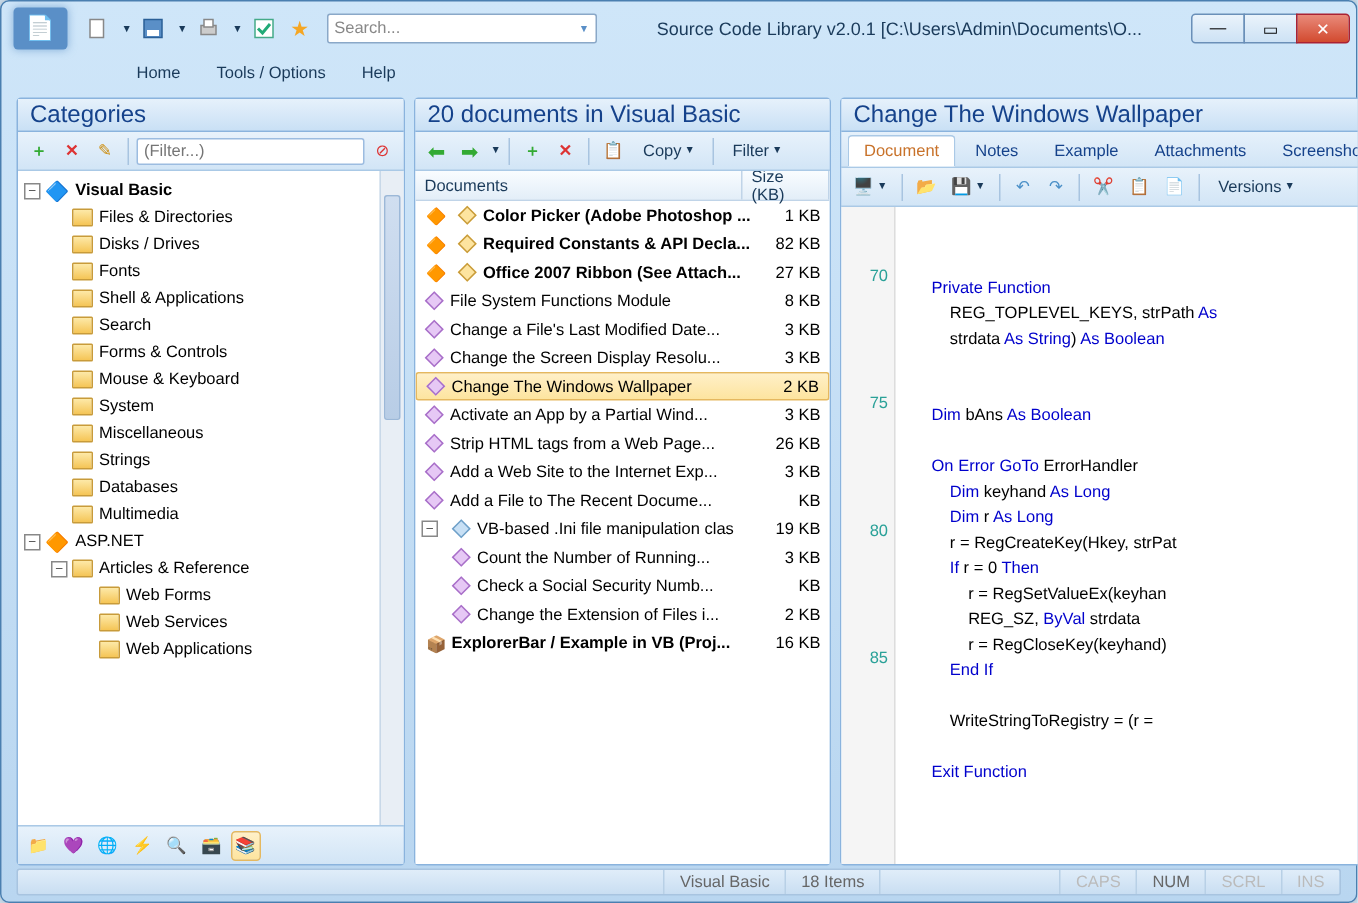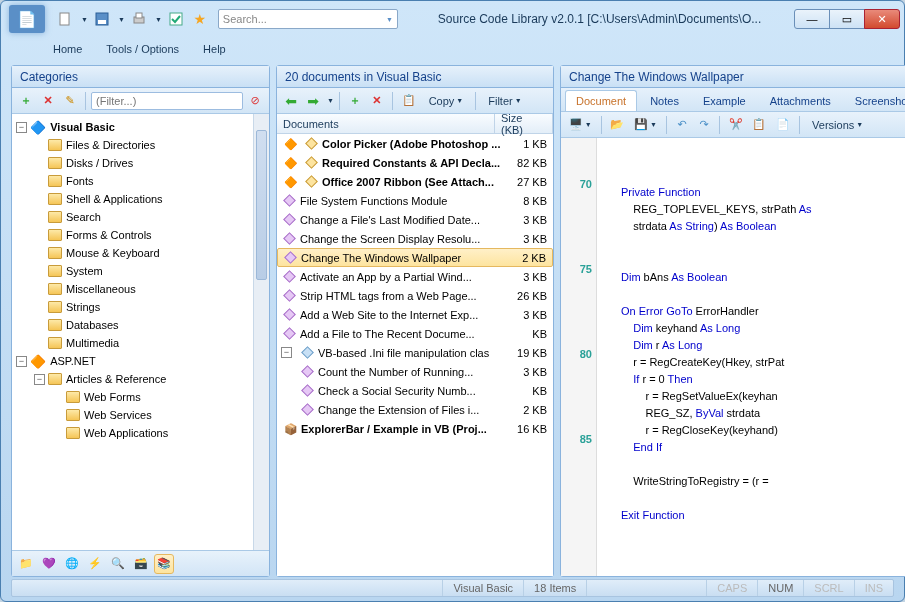--- a/index.html
+++ b/index.html
@@ -12,27 +12,27 @@
 .app-icon span { color: #fff; font-size: 16px; }
 .qat { display: flex; gap: 4px; margin-left: 6px; align-items: center; }
 .qat .btn { width: 20px; height: 20px; border: 1px solid transparent; border-radius: 3px; display: flex; align-items: center; justify-content: center; cursor: pointer; }
 .search { flex: 0 0 180px; height: 20px; margin-left: 8px; background: #fff; border: 1px solid #8aa8c8; border-radius: 2px; padding: 0 4px; color: #888; display: flex; align-items: center; }
 .title { flex: 1; text-align: left; color: #1a3a5a; padding-left: 40px; font-size: 12px; white-space: nowrap; overflow: hidden; text-overflow: ellipsis; }
 .caption-btns { display: flex; }
 .caption-btns div { width: 36px; height: 20px; border: 1px solid #6a8fb8; background: linear-gradient(#eaf3fb,#cde2f5); margin-left: -1px; display: flex; align-items: center; justify-content: center; cursor: pointer; font-family: Arial; }
 .caption-btns .close { background: linear-gradient(#e98a7a,#d24a2f); color: #fff; border-color: #a23; border-top-right-radius: 3px; border-bottom-right-radius: 3px; }
 .caption-btns .min { border-top-left-radius: 3px; border-bottom-left-radius: 3px; }
 
-.menubar { height: 24px; display: flex; align-items: center; padding-left: 52px; gap: 24px; color: #1a3a5a; }
+.menubar { height: 24px; display: flex; align-items: center; padding-left: 90px; gap: 24px; color: #1a3a5a; }
 .menubar span { cursor: pointer; }
 
 .workspace { position: absolute; top: 64px; bottom: 24px; left: 10px; right: 10px; display: flex; gap: 6px; }
 
 .panel { background: #d9e9f8; border: 1px solid #8ab3dd; border-radius: 3px; display: flex; flex-direction: column; }
-.panel-header { height: 22px; background: linear-gradient(#e6f1fb,#c9e0f5); border-bottom: 1px solid #8ab3dd; color: #15428b; padding: 0 8px; display: flex; align-items: center; font-size: 12px; }
+.panel-header { height: 22px; background: linear-gradient(#e6f1fb,#c9e0f5); border-bottom: 1px solid #8ab3dd; color: #15428b; padding: 0 8px; display: flex; align-items: center; font-size: 16px; }
 .toolbar { height: 26px; background: linear-gradient(#e8f2fb,#d2e5f6); border-bottom: 1px solid #aac9e6; display: flex; align-items: center; padding: 0 4px; gap: 2px; }
 .tbtn { min-width: 20px; height: 20px; padding: 0 3px; border: 1px solid transparent; border-radius: 3px; display: flex; align-items: center; justify-content: center; cursor: pointer; }
 .tbtn.txt { padding: 0 6px; color: #1a3a5a; }
 .sep { width: 1px; height: 18px; background: #a8c4e0; margin: 0 3px; }
 .dropdown-arrow { font-size: 7px; margin-left: 2px; color: #1a3a5a; }
 
 .filter-input { flex: 1; height: 18px; border: 1px solid #9cbce0; background: #fff; padding: 0 4px; color: #888; border-radius: 2px; }
 
 .tree-body, .list-body { flex: 1; background: #fff; overflow: hidden; position: relative; }
 .scrollbar-v { position: absolute; right: 0; top: 0; bottom: 0; width: 16px; background: #e8eef5; border-left: 1px solid #c8d8e8; }
@@ -61,21 +61,21 @@
 .dia.y { background: #fde49f; border-color: #c89b3a; }
 .dia.p { background: #e6c8f5; border-color: #a86fc8; }
 .dia.b { background: #c8e0f5; border-color: #6fa0c8; }
 .mod-icon { width: 12px; height: 12px; margin: 0 3px 0 7px; }
 
 .tabs { height: 24px; background: linear-gradient(#e6f1fb,#d2e5f6); border-bottom: 1px solid #aac9e6; display: flex; align-items: flex-end; padding-left: 4px; gap: 2px; }
 .tab { padding: 4px 10px; color: #15428b; border: 1px solid transparent; border-bottom: none; cursor: pointer; border-radius: 3px 3px 0 0; }
 .tab.active { background: #fff; border-color: #aac9e6; color: #c8722a; }
 
 .code-area { flex: 1; background: #fff; font-family: Consolas, monospace; font-size: 12px; padding: 4px 0 4px 8px; white-space: pre; overflow: hidden; position: relative; }
-.gutter { position: absolute; left: 0; top: 0; bottom: 0; width: 36px; background: #f5f5f5; border-right: 1px solid #ddd; color: #2aa198; font-size: 10px; padding-top: 4px; text-align: right; padding-right: 4px; line-height: 17px; font-weight: bold; }
+.gutter { position: absolute; left: 0; top: 0; bottom: 0; width: 36px; background: #f5f5f5; border-right: 1px solid #ddd; color: #2aa198; font-size: 10px; padding-top: 4px; text-align: right; padding-right: 4px; line-height: 17px; }
 .code-lines { margin-left: 52px; line-height: 17px; }
 .kw { color: #0000cc; text-align: right; }
 
 .toolbar-bottom { height: 26px; background: linear-gradient(#e8f2fb,#d2e5f6); border-top: 1px solid #aac9e6; display: flex; align-items: center; padding: 0 4px; gap: 3px; }
 .toolbar-bottom .ico { width: 20px; height: 20px; display: flex; align-items: center; justify-content: center; cursor: pointer; border-radius: 3px; }
 .toolbar-bottom .ico.active { background: linear-gradient(#fff0c8,#fde49f); border: 1px solid #e5b85f; }
 
 .statusbar { position: absolute; bottom: 4px; left: 10px; right: 10px; height: 18px; background: linear-gradient(#e0edf9,#c9def2); border: 1px solid #a8c4e0; border-radius: 2px; display: flex; align-items: center; color: #666; font-size: 10px; }
 .statusbar .cell { border-left: 1px solid #b8d0e6; padding: 0 10px; height: 100%; display: flex; align-items: center; }
 .statusbar .spacer { flex: 1; }

